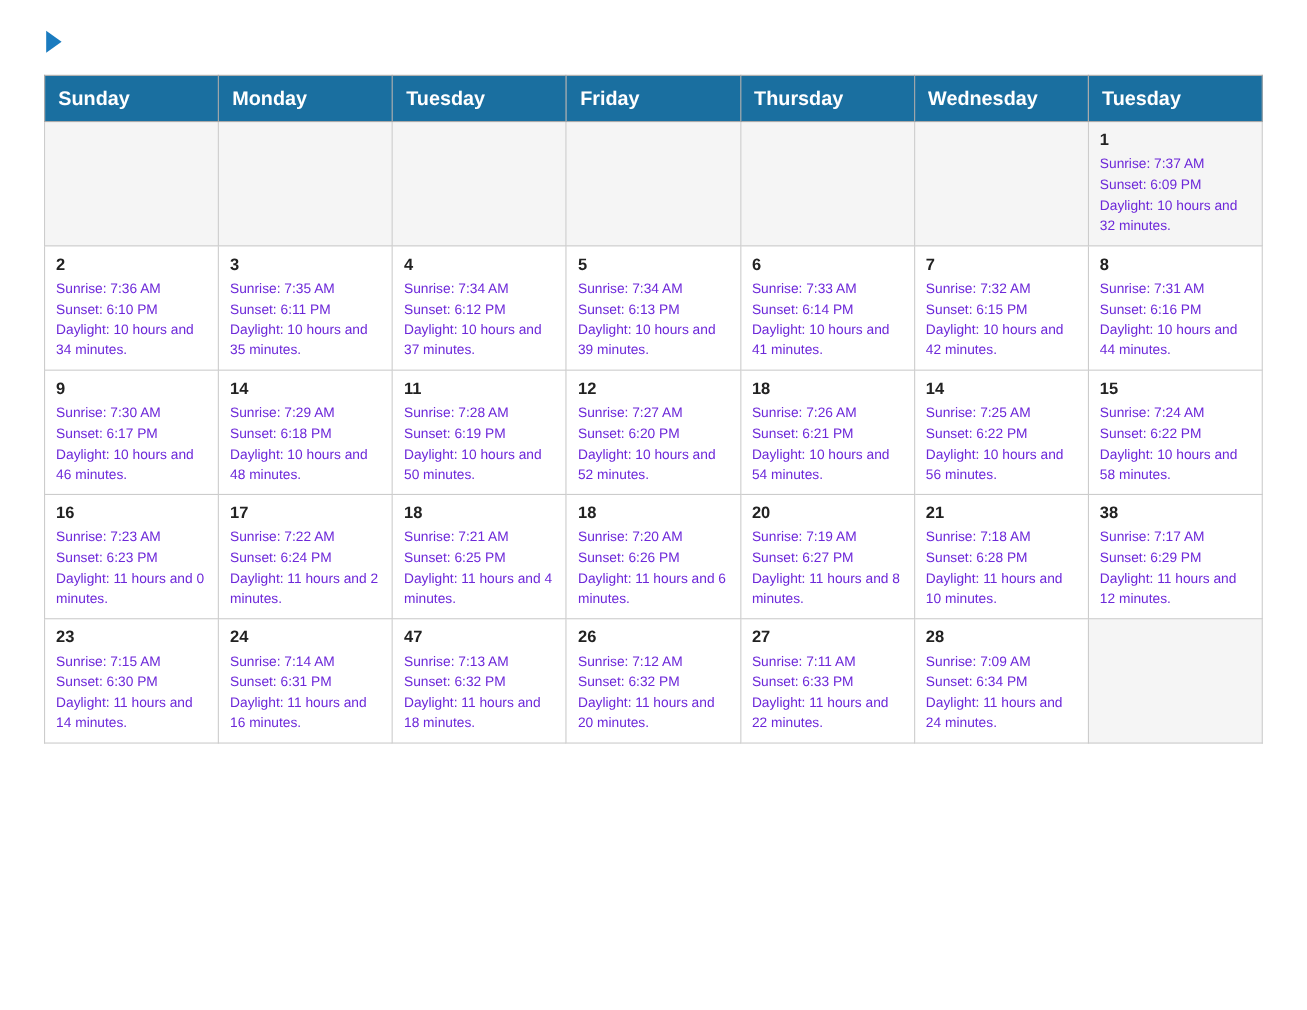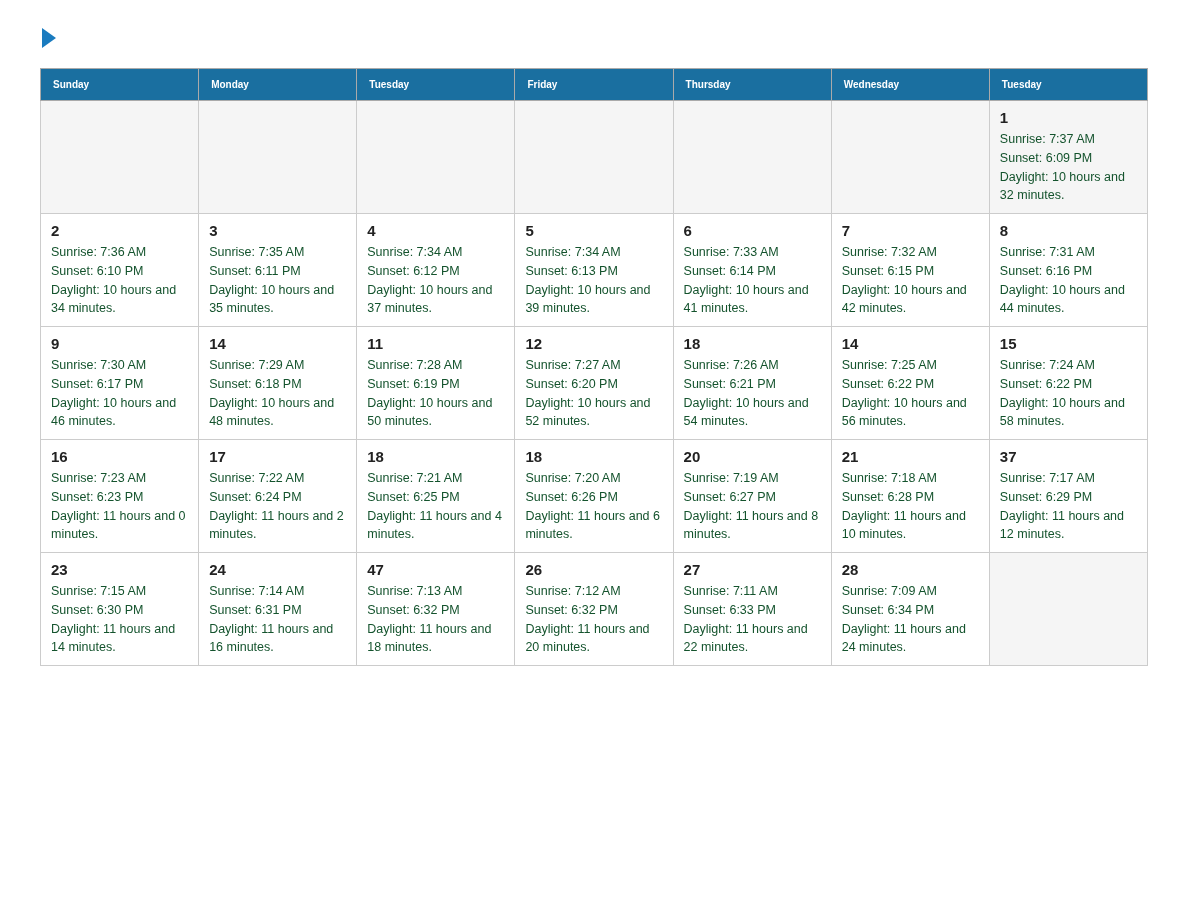--- a/index.html
+++ b/index.html
@@ -48,21 +48,21 @@
       margin-top: 4px;
     }
     .calendar {
       width: 100%;
       border-collapse: collapse;
       border: 1px solid #aaa;
     }
     .calendar th {
       background-color: #1a6fa0;
       color: #fff;
-      font-size: 10px;
+      font-size: 18px;
       font-weight: bold;
       padding: 10px 12px;
       text-align: left;
       border: 1px solid #aaa;
     }
     .calendar td {
       border: 1px solid #ccc;
       vertical-align: top;
       padding: 8px 10px;
       width: calc(100% / 7);
@@ -75,21 +75,21 @@
     }
     .day-number {
       font-size: 15px;
       font-weight: bold;
       margin-bottom: 4px;
       display: block;
     }
     .day-info {
       font-size: 12.5px;
       line-height: 1.5;
-      color: #14532d;
+      color: #6d28d9;
     }
     .empty-cell {
       background-color: #f5f5f5;
     }
     .logo-row {
       display: flex;
       align-items: center;
     }
     .logo-triangle {
       width: 0;
@@ -222,21 +222,21 @@
         </td>
         <td>
           <span class="day-number">20</span>
           <div class="day-info">Sunrise: 7:19 AM<br>Sunset: 6:27 PM<br>Daylight: 11 hours and 8 minutes.</div>
         </td>
         <td>
           <span class="day-number">21</span>
           <div class="day-info">Sunrise: 7:18 AM<br>Sunset: 6:28 PM<br>Daylight: 11 hours and 10 minutes.</div>
         </td>
         <td>
-          <span class="day-number">37</span>
+          <span class="day-number">38</span>
           <div class="day-info">Sunrise: 7:17 AM<br>Sunset: 6:29 PM<br>Daylight: 11 hours and 12 minutes.</div>
         </td>
       </tr>
       <tr>
         <td>
           <span class="day-number">23</span>
           <div class="day-info">Sunrise: 7:15 AM<br>Sunset: 6:30 PM<br>Daylight: 11 hours and 14 minutes.</div>
         </td>
         <td>
           <span class="day-number">24</span>

